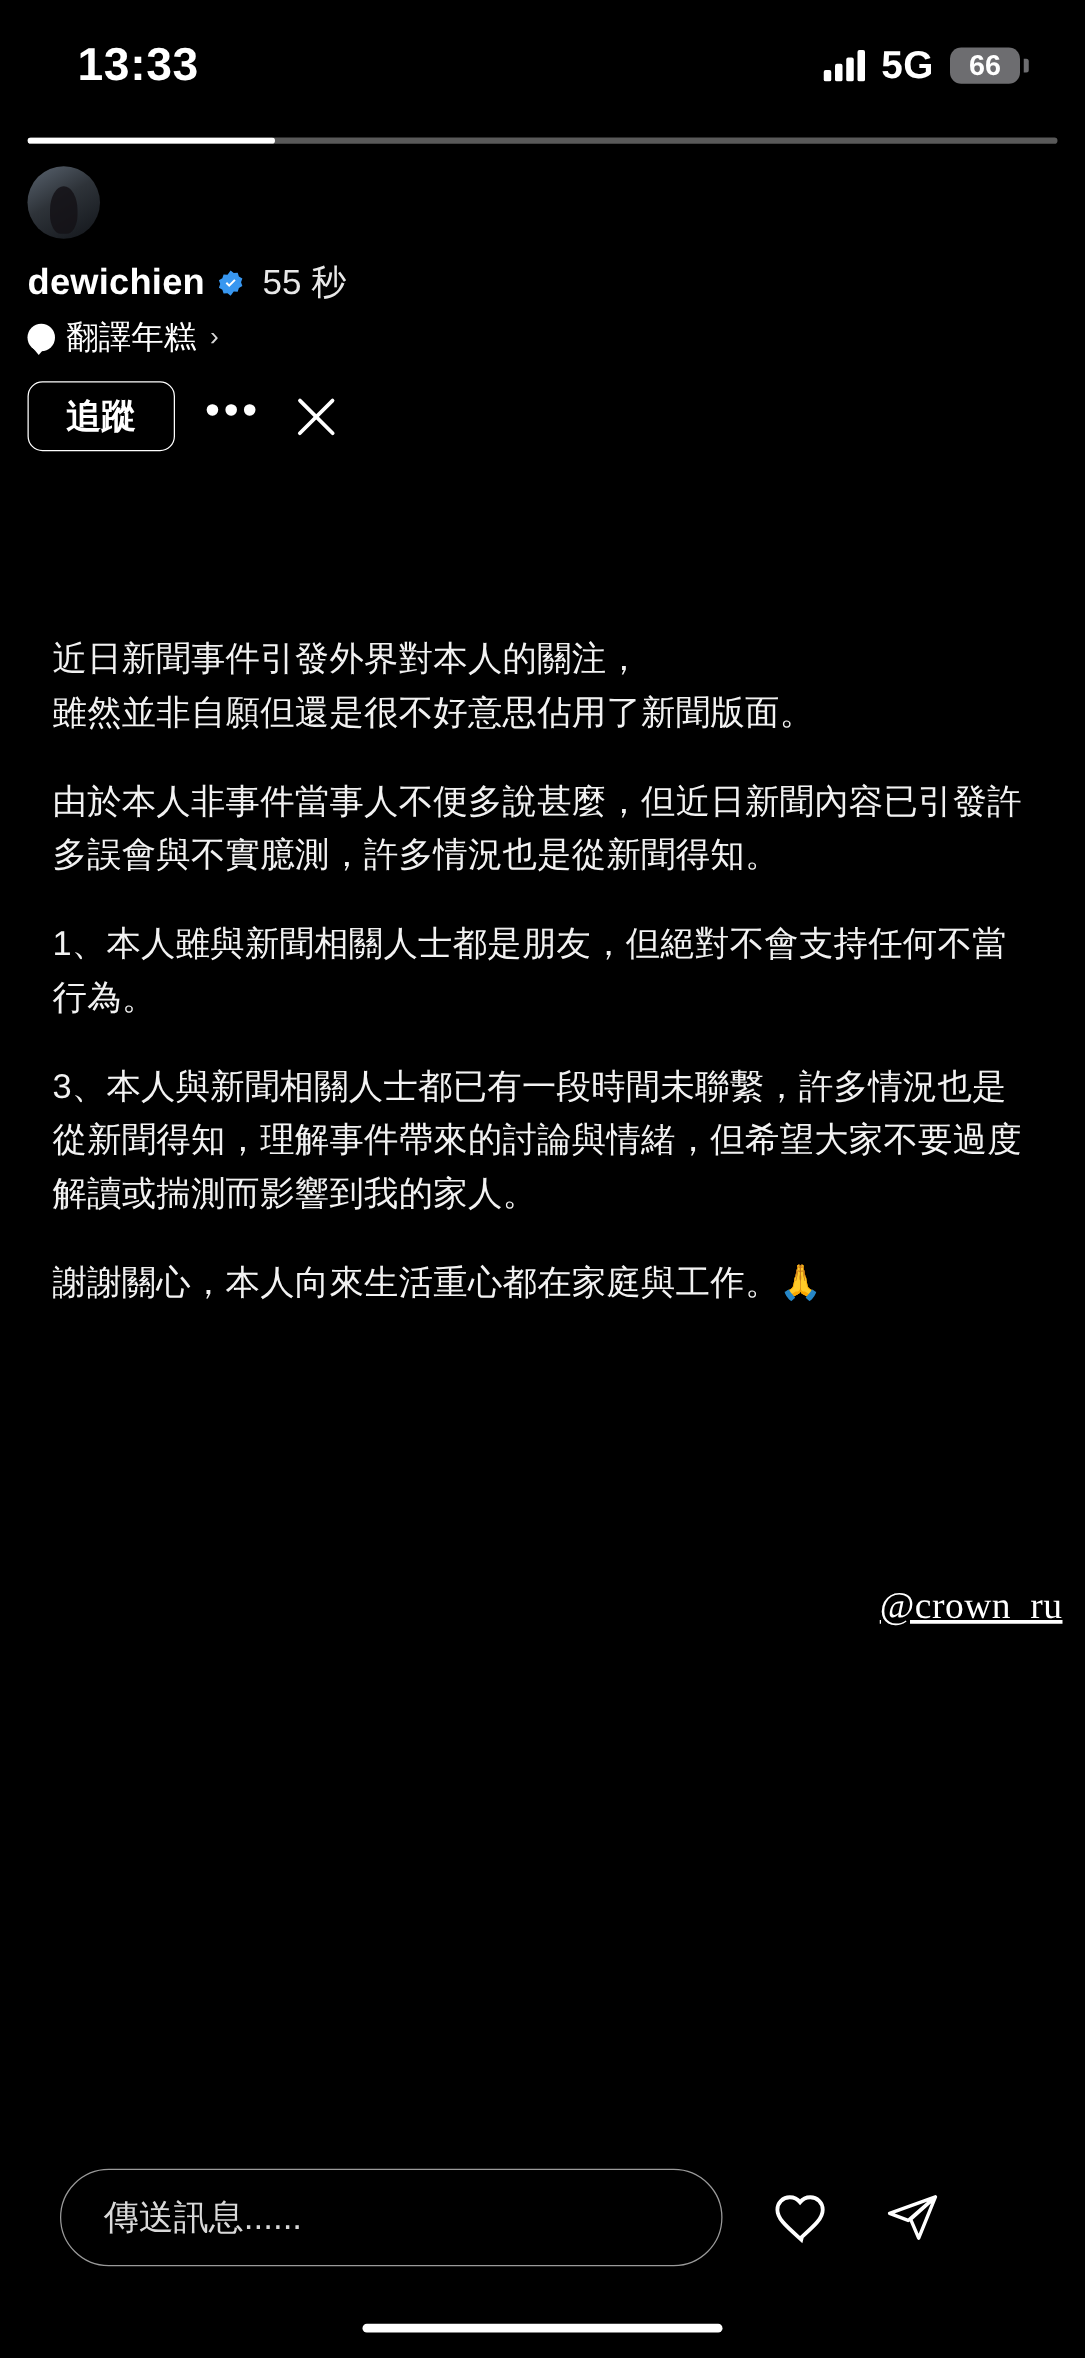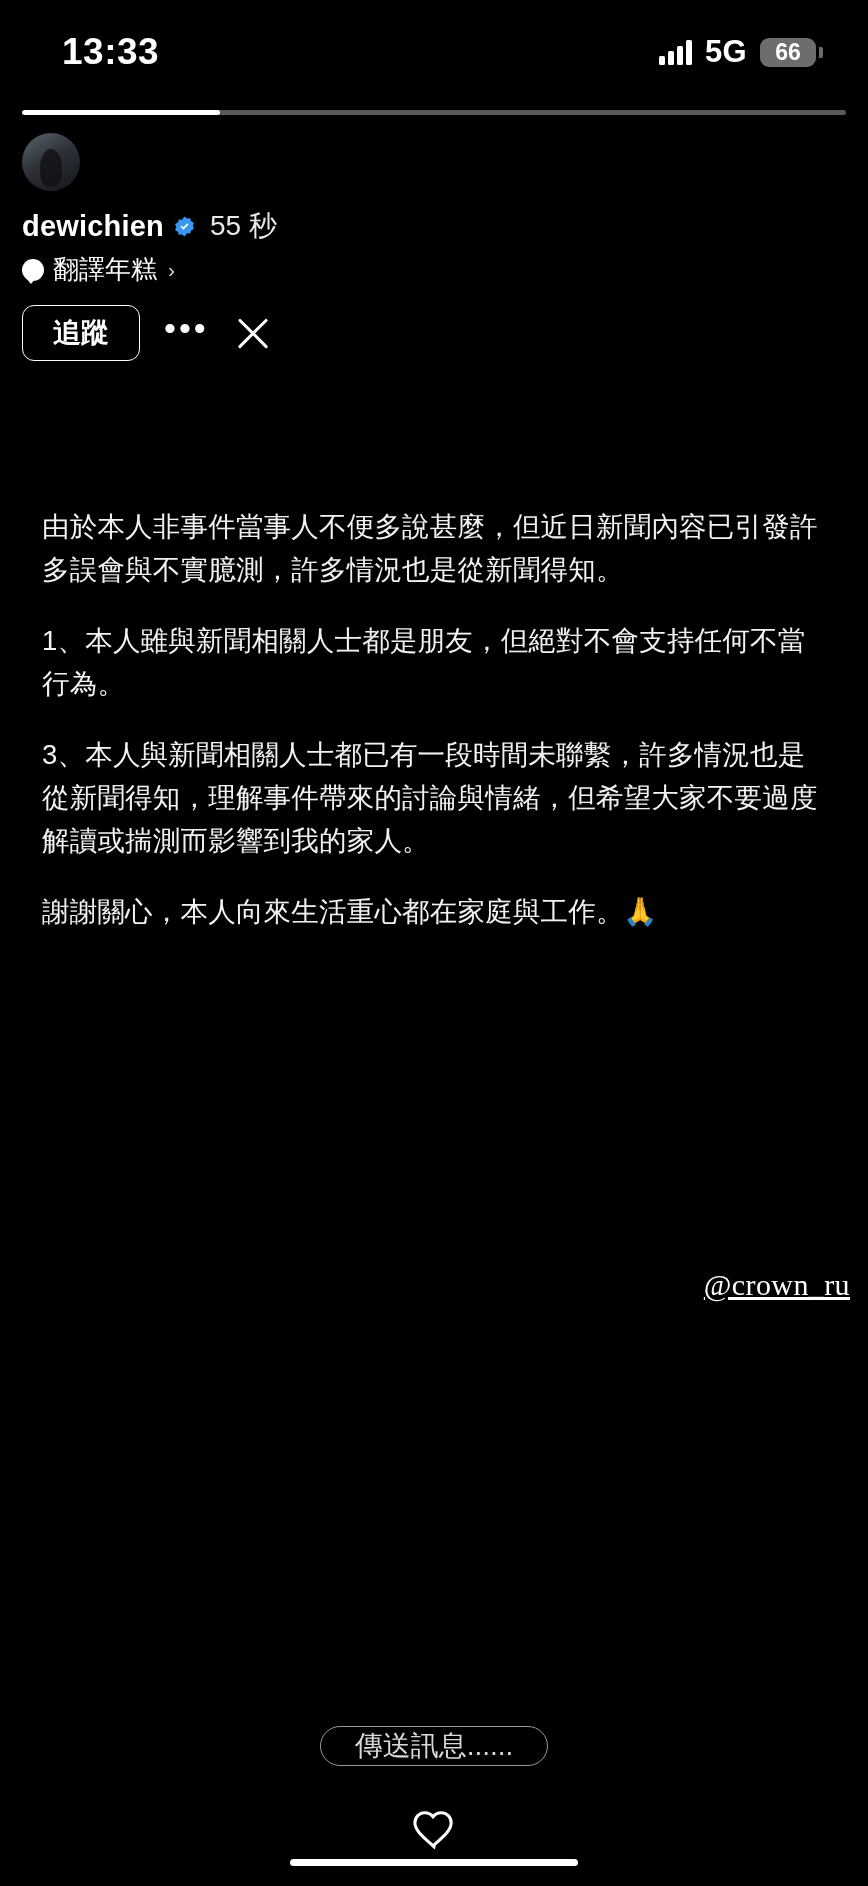--- a/index.html
+++ b/index.html
@@ -257,21 +257,20 @@
     position: absolute;
     left: 0;
     right: 0;
     bottom: 64px;
     height: 96px;
     display: flex;
     align-items: center;
     padding: 0 48px;
     box-sizing: border-box;
     gap: 37px;
-    flex-direction: column;
   }
   .msg-input {
     flex: 1 1 auto;
     height: 78px;
     border: 1.6px solid #9a9a9a;
     border-radius: 40px;
     display: flex;
     align-items: center;
     padding: 0 34px;
     box-sizing: border-box;
@@ -346,20 +345,22 @@
   </div>
 
   <div class="header-actions">
     <button class="follow-btn">追蹤</button>
     <div class="more-btn">•••</div>
     <div class="close-btn"></div>
   </div>
 </div>
 
 <div class="story-body">
+  <p class="para">近日新聞事件引發外界對本人的關注，
+雖然並非自願但還是很不好意思佔用了新聞版面。</p>
   <p class="para">由於本人非事件當事人不便多說甚麼，但近日新聞內容已引發許多誤會與不實臆測，許多情況也是從新聞得知。</p>
   <p class="para">1、本人雖與新聞相關人士都是朋友，但絕對不會支持任何不當行為。</p>
   <p class="para">3、本人與新聞相關人士都已有一段時間未聯繫，許多情況也是從新聞得知，理解事件帶來的討論與情緒，但希望大家不要過度解讀或揣測而影響到我的家人。</p>
   <p class="para">謝謝關心，本人向來生活重心都在家庭與工作。🙏</p>
 </div>
 
 <div class="watermark">@crown_ru</div>
 
 <div class="bottom-bar">
   <div class="msg-input">

